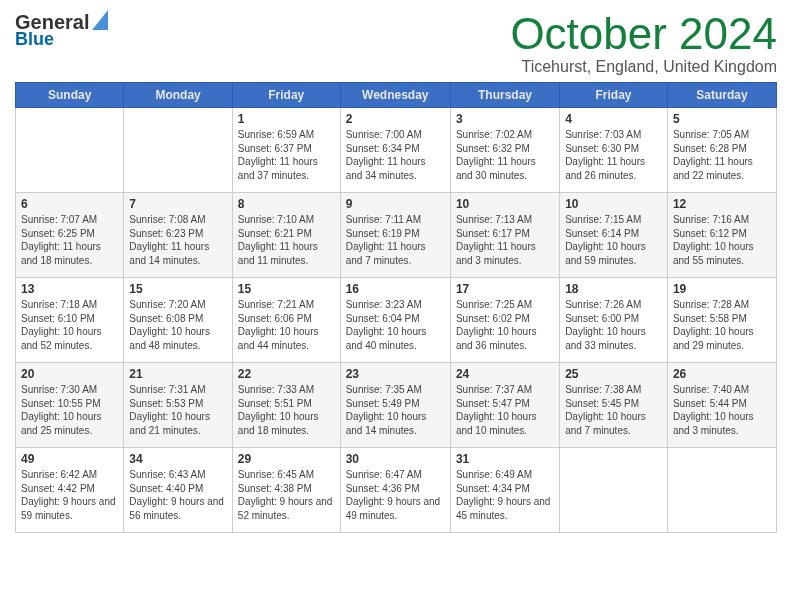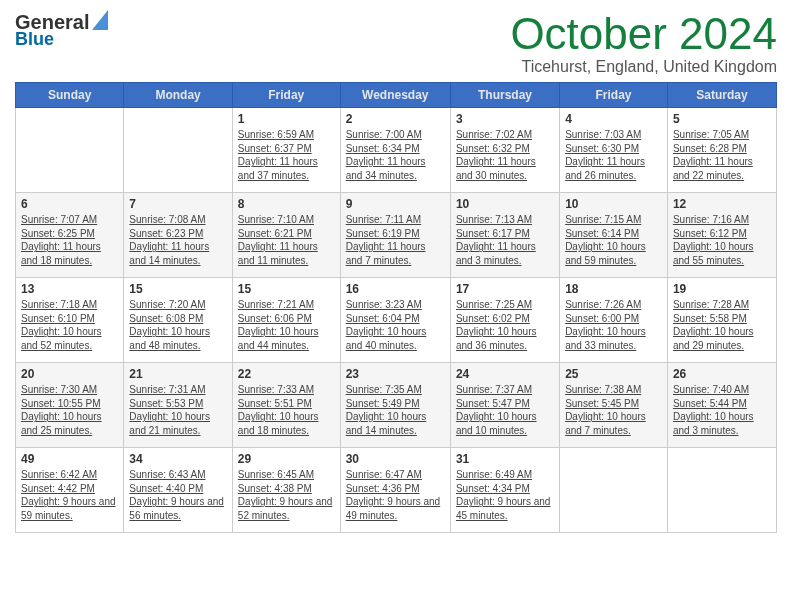--- a/index.html
+++ b/index.html
@@ -78,21 +78,20 @@
     .cell-number {
       font-size: 12px;
       font-weight: bold;
       color: #333;
       margin-bottom: 2px;
     }
     .cell-info {
       font-size: 10px;
       color: #444;
       line-height: 1.35;
-      text-decoration: underline;
     }
     .empty-cell {
       background: #f9f9f9;
     }
     .row-shaded td {
       background: #f5f5f5;
     }
     .row-white td {
       background: #fff;
     }

